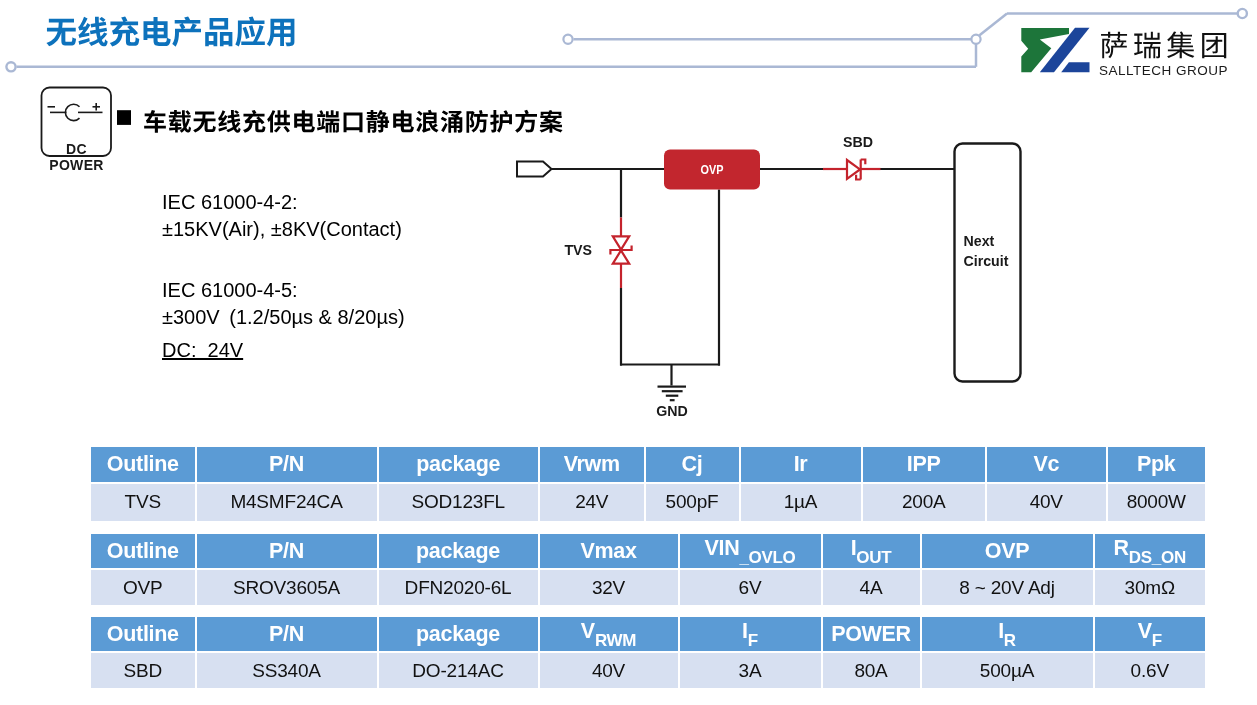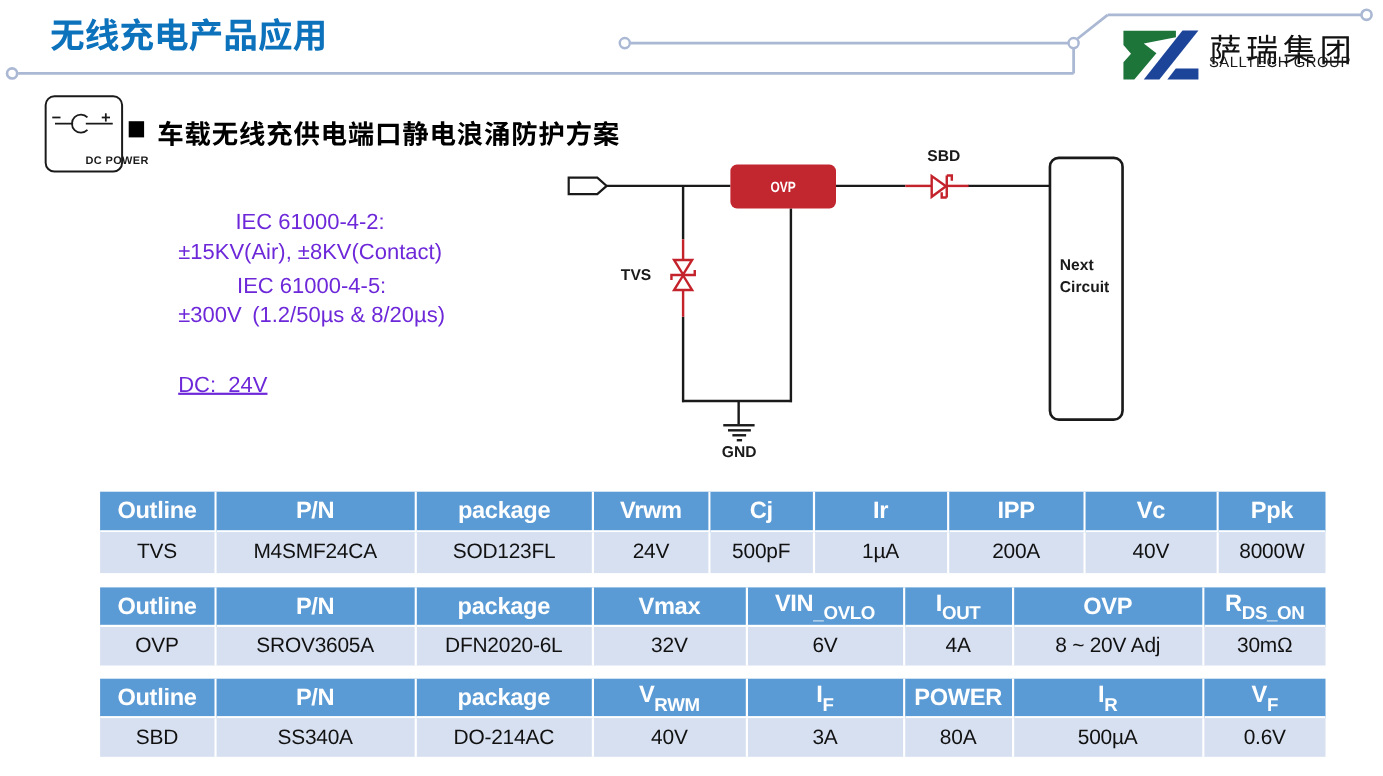--- a/index.html
+++ b/index.html
@@ -1,29 +1,29 @@
 <!DOCTYPE html>
 <html><head>
 <meta charset="utf-8">
 <style>
   html,body{margin:0;padding:0;}
   body{width:1257px;height:705px;background:#ffffff;font-family:"Liberation Sans",sans-serif;position:relative;overflow:hidden;}
   .abs{position:absolute;}
   
-  .iec{font-size:20px;color:#6d28d9;line-height:27.3px;white-space:pre;text-align:center;}
+  .iec{font-size:20px;color:#000000;line-height:27.3px;white-space:pre;}
   
   .tbl{position:absolute;left:67px;width:1138px;border-collapse:separate;border-spacing:0;table-layout:fixed;padding-left:24px;}
   .tbl td{padding:0;text-align:center;vertical-align:middle;overflow:hidden;}
   .tbl .h td{background:#5b9bd5;color:#ffffff;font-weight:bold;font-size:21.5px;letter-spacing:-0.3px;height:35px;}
   .tbl .d td{background:#d7e0f1;color:#111111;font-size:19px;letter-spacing:-0.2px;height:37px;}
   .tbl td.bR{border-right:2.8px solid #ffffff;}
   .tbl .h td{border-bottom:2.6px solid #ffffff;}
   .tbl sub{font-size:17px;position:relative;bottom:-2px;letter-spacing:-0.3px;}
   .t23 .h td{height:34px;} .t23 .d td{height:35px;} .salltech{font-size:13.5px;letter-spacing:0.5px;color:#1a1a1a;}
-  .dcpow{font-size:10px;font-weight:bold;color:#1a1a1a;letter-spacing:0.3px;margin-left:30px;}
+  .dcpow{font-size:14px;font-weight:bold;color:#1a1a1a;letter-spacing:0.3px;}
 </style>
 </head>
 <body>
 <svg class="abs" style="left:0;top:0;" width="1257" height="705" viewBox="0 0 1257 705">
 
   <g stroke="#aab8d4" stroke-width="2.5" fill="none">
     <line x1="16.5" y1="66.8" x2="976" y2="66.8"></line>
     <line x1="976" y1="66.8" x2="976" y2="44"></line>
     <line x1="573.5" y1="39.2" x2="971.5" y2="39.2"></line>
     <line x1="979.5" y1="35.2" x2="1007" y2="13.5"></line>
@@ -90,25 +90,25 @@
     <text x="858" y="146.5" text-anchor="middle">SBD</text>
     <text x="592" y="254.5" text-anchor="end">TVS</text>
     <text x="672" y="415.5" text-anchor="middle">GND</text>
     <text x="963.5" y="245.5">Next</text>
     <text x="963.5" y="265.5">Circuit</text>
     <text x="712" y="174.2" text-anchor="middle" fill="#ffffff" font-size="13.5px" textLength="23" lengthAdjust="spacingAndGlyphs">OVP</text>
   </g>
 </svg>
 
 <div class="abs dcpow" style="left:44px;top:140.5px;width:65px;text-align:center;">DC POWER</div>
-<div class="abs salltech" style="left:1099px;top:49px;">SALLTECH GROUP</div>
+<div class="abs salltech" style="left:1099px;top:63px;">SALLTECH GROUP</div>
 
 <div class="abs iec" style="left:162px;top:188.5px;">IEC 61000-4-2:
 ±15KV(Air), ±8KV(Contact)</div>
-<div class="abs iec" style="left:162px;top:247px;">IEC 61000-4-5:
+<div class="abs iec" style="left:162px;top:277px;">IEC 61000-4-5:
 ±300V  (1.2/50µs &amp; 8/20µs)</div>
 <div class="abs iec" style="left:162px;top:337px;text-decoration:underline;">DC:&nbsp;&nbsp;24V</div>
 
 <table class="tbl" style="top:446.5px;">
   <colgroup>
       <col style="width:105.5px">
       <col style="width:182px">
       <col style="width:161.5px">
       <col style="width:105.5px">
       <col style="width:95px">

